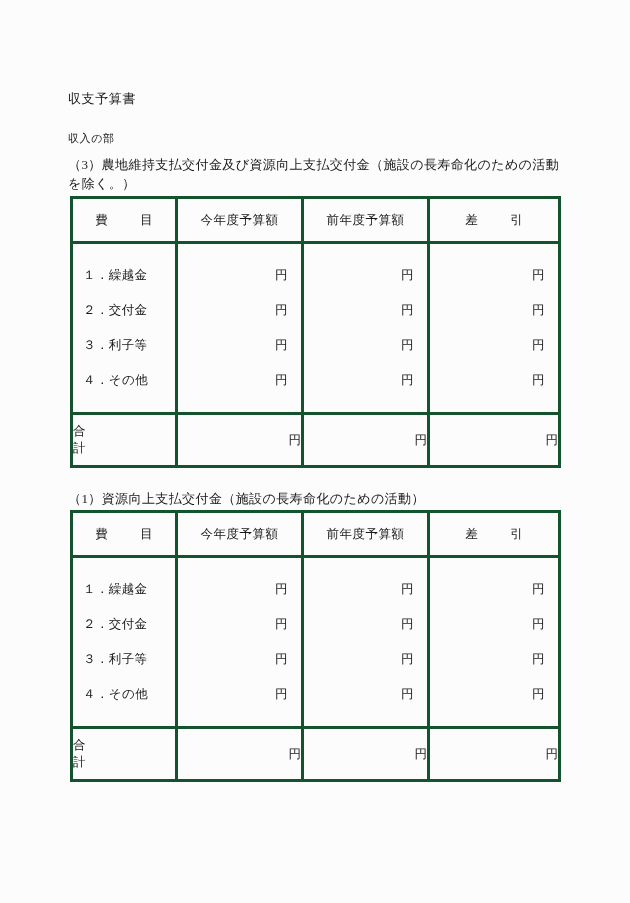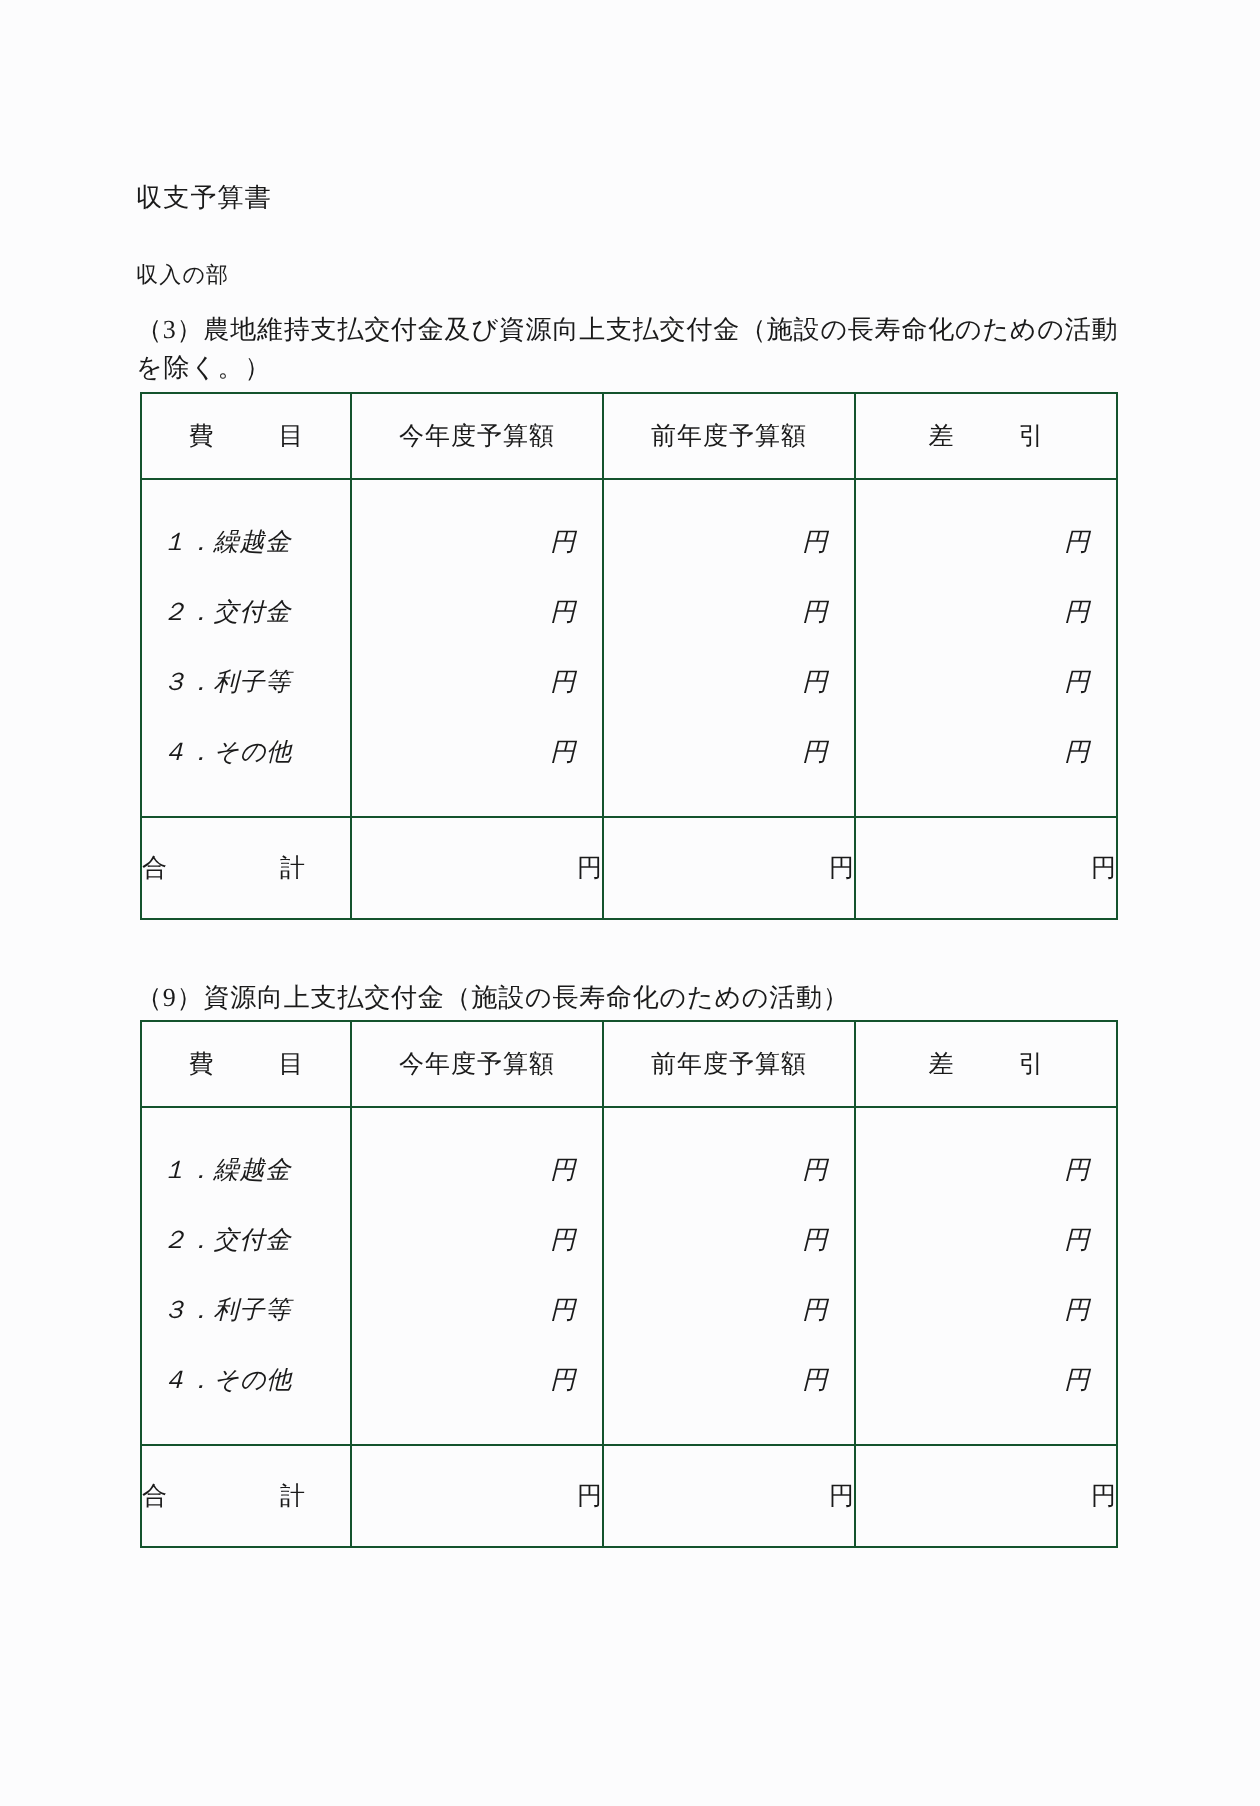--- a/index.html
+++ b/index.html
@@ -56,21 +56,21 @@
     position: absolute;
     left: 70px;
     width: 488px;
     border-collapse: collapse;
     table-layout: fixed;
     font-size: 12.5px;
   }
 
   .budget-table td,
   .budget-table th {
-    border: 1px solid #14532d;
+    border: 3px solid #14532d;
     padding: 0;
     font-weight: normal;
     vertical-align: middle;
   }
 
   col.c-item  { width: 105px; }
   col.c-cur   { width: 126px; }
   col.c-prev  { width: 126px; }
   col.c-diff  { width: 131px; }
 
@@ -80,21 +80,20 @@
     letter-spacing: 0.5px;
     font-size: 12.5px;
   }
   .hdr-cell .spaced {
     letter-spacing: 10px;
     padding-left: 10px;
   }
 
   .body-cell-item {
     padding: 0;
-    font-style: italic;
   }
   .rows-wrap {
     padding: 14px 0 14px 0;
   }
   .row-line {
     height: 35px;
     line-height: 35px;
     font-size: 12.5px;
     letter-spacing: 0.4px;
   }
@@ -194,21 +193,21 @@
         <td class="total-cell total-label">
           <span class="spaced">合　計</span>
         </td>
         <td class="total-cell total-amount">円</td>
         <td class="total-cell total-amount">円</td>
         <td class="total-cell total-amount">円</td>
       </tr>
     </tbody>
   </table>
 
-  <div class="section-heading" style="top:489px;">（9）資源向上支払交付金（施設の長寿命化のための活動）</div>
+  <div class="section-heading" style="top:489px;">（1）資源向上支払交付金（施設の長寿命化のための活動）</div>
 
   <table class="budget-table" style="top:510px;">
     <colgroup>
       <col class="c-item">
         <col class="c-cur">
         <col class="c-prev">
         <col class="c-diff">
     </colgroup>
     <thead>
       <tr>

